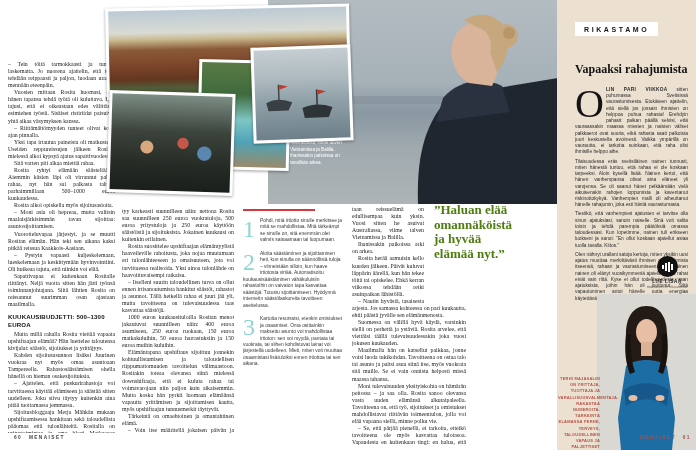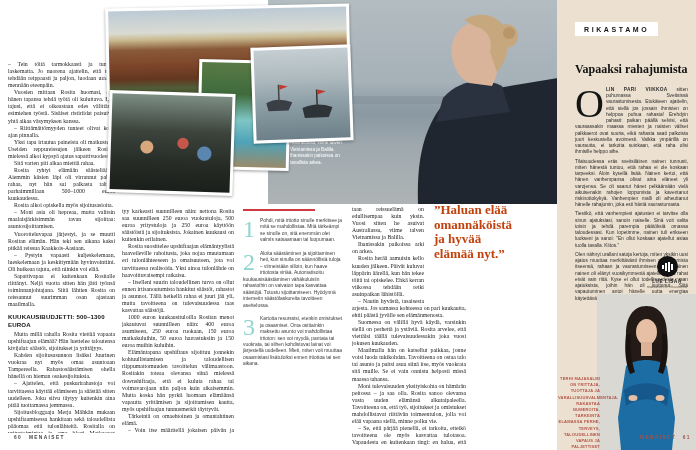--- a/index.html
+++ b/index.html
@@ -67,21 +67,21 @@
   .tips{position:absolute;left:243px;top:204px;width:100px;height:242px;overflow:hidden;}
   .tips-head{font-family:"Liberation Sans",sans-serif;font-weight:bold;font-size:8.2px;
     line-height:1.12;color:#151515;letter-spacing:.2px;}
   .tips-rule{width:72px;height:2px;background:#d0393f;margin:5px 0 7px;}
   .tip{font-family:"Liberation Sans",sans-serif;font-size:4.9px;line-height:1.32;color:#3a3a3a;
     margin-bottom:7px;overflow:hidden;}
   .tip-num{float:left;font-family:"Liberation Serif",serif;font-size:24px;line-height:.85;
     color:#8ed5d0;width:15px;margin:1px 2px 0 0;}
   
   .pull-quote{position:absolute;left:434px;top:203px;width:86px;
-    font-family:"Liberation Serif",serif;font-weight:bold;font-size:13px;line-height:1.13;color:#c2410c;}
+    font-family:"Liberation Serif",serif;font-weight:bold;font-size:13px;line-height:1.13;color:#4d7c0f;}
   
   .footer-left{position:absolute;left:10px;top:435px;
     font-family:"Liberation Sans",sans-serif;font-size:4.8px;letter-spacing:1.4px;color:#444;font-weight:bold;}
   .footer-left .pnum,.footer-right .pnum{margin:0 4px;}
 </style>
 </head>
 <body>
 
 <div class="main-photo">
   <svg width="290" height="204" viewBox="0 0 290 204">

